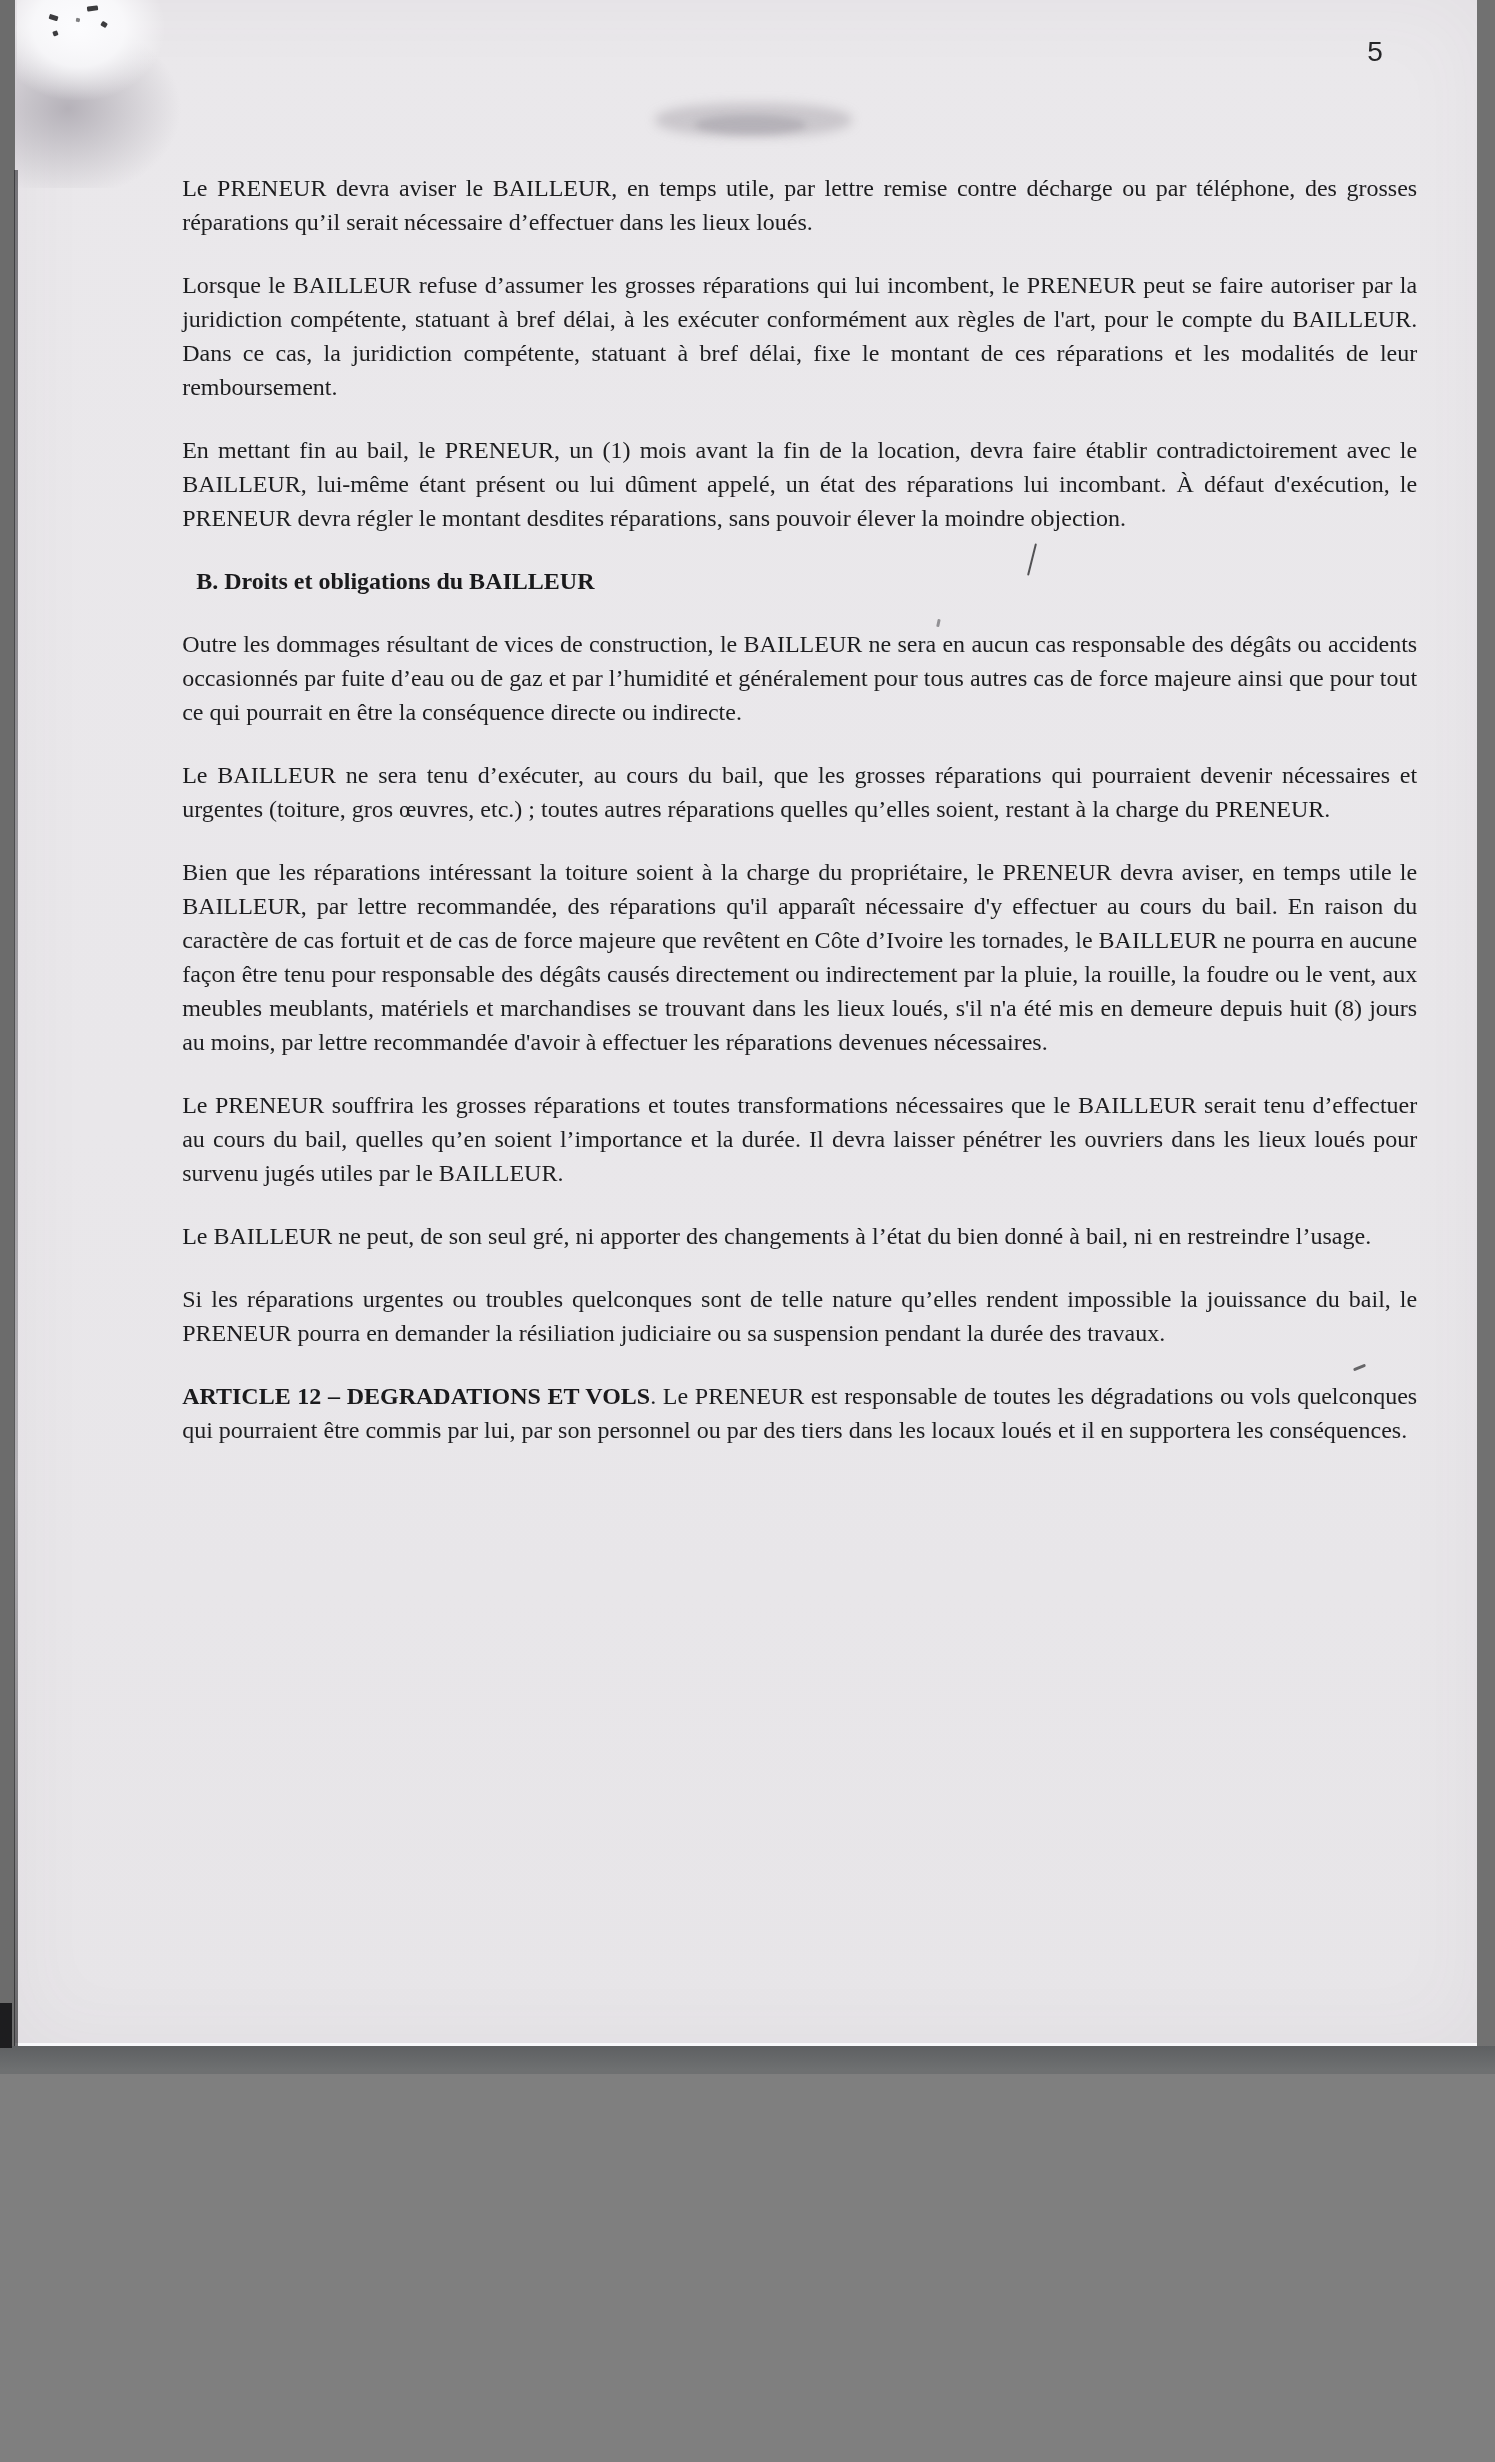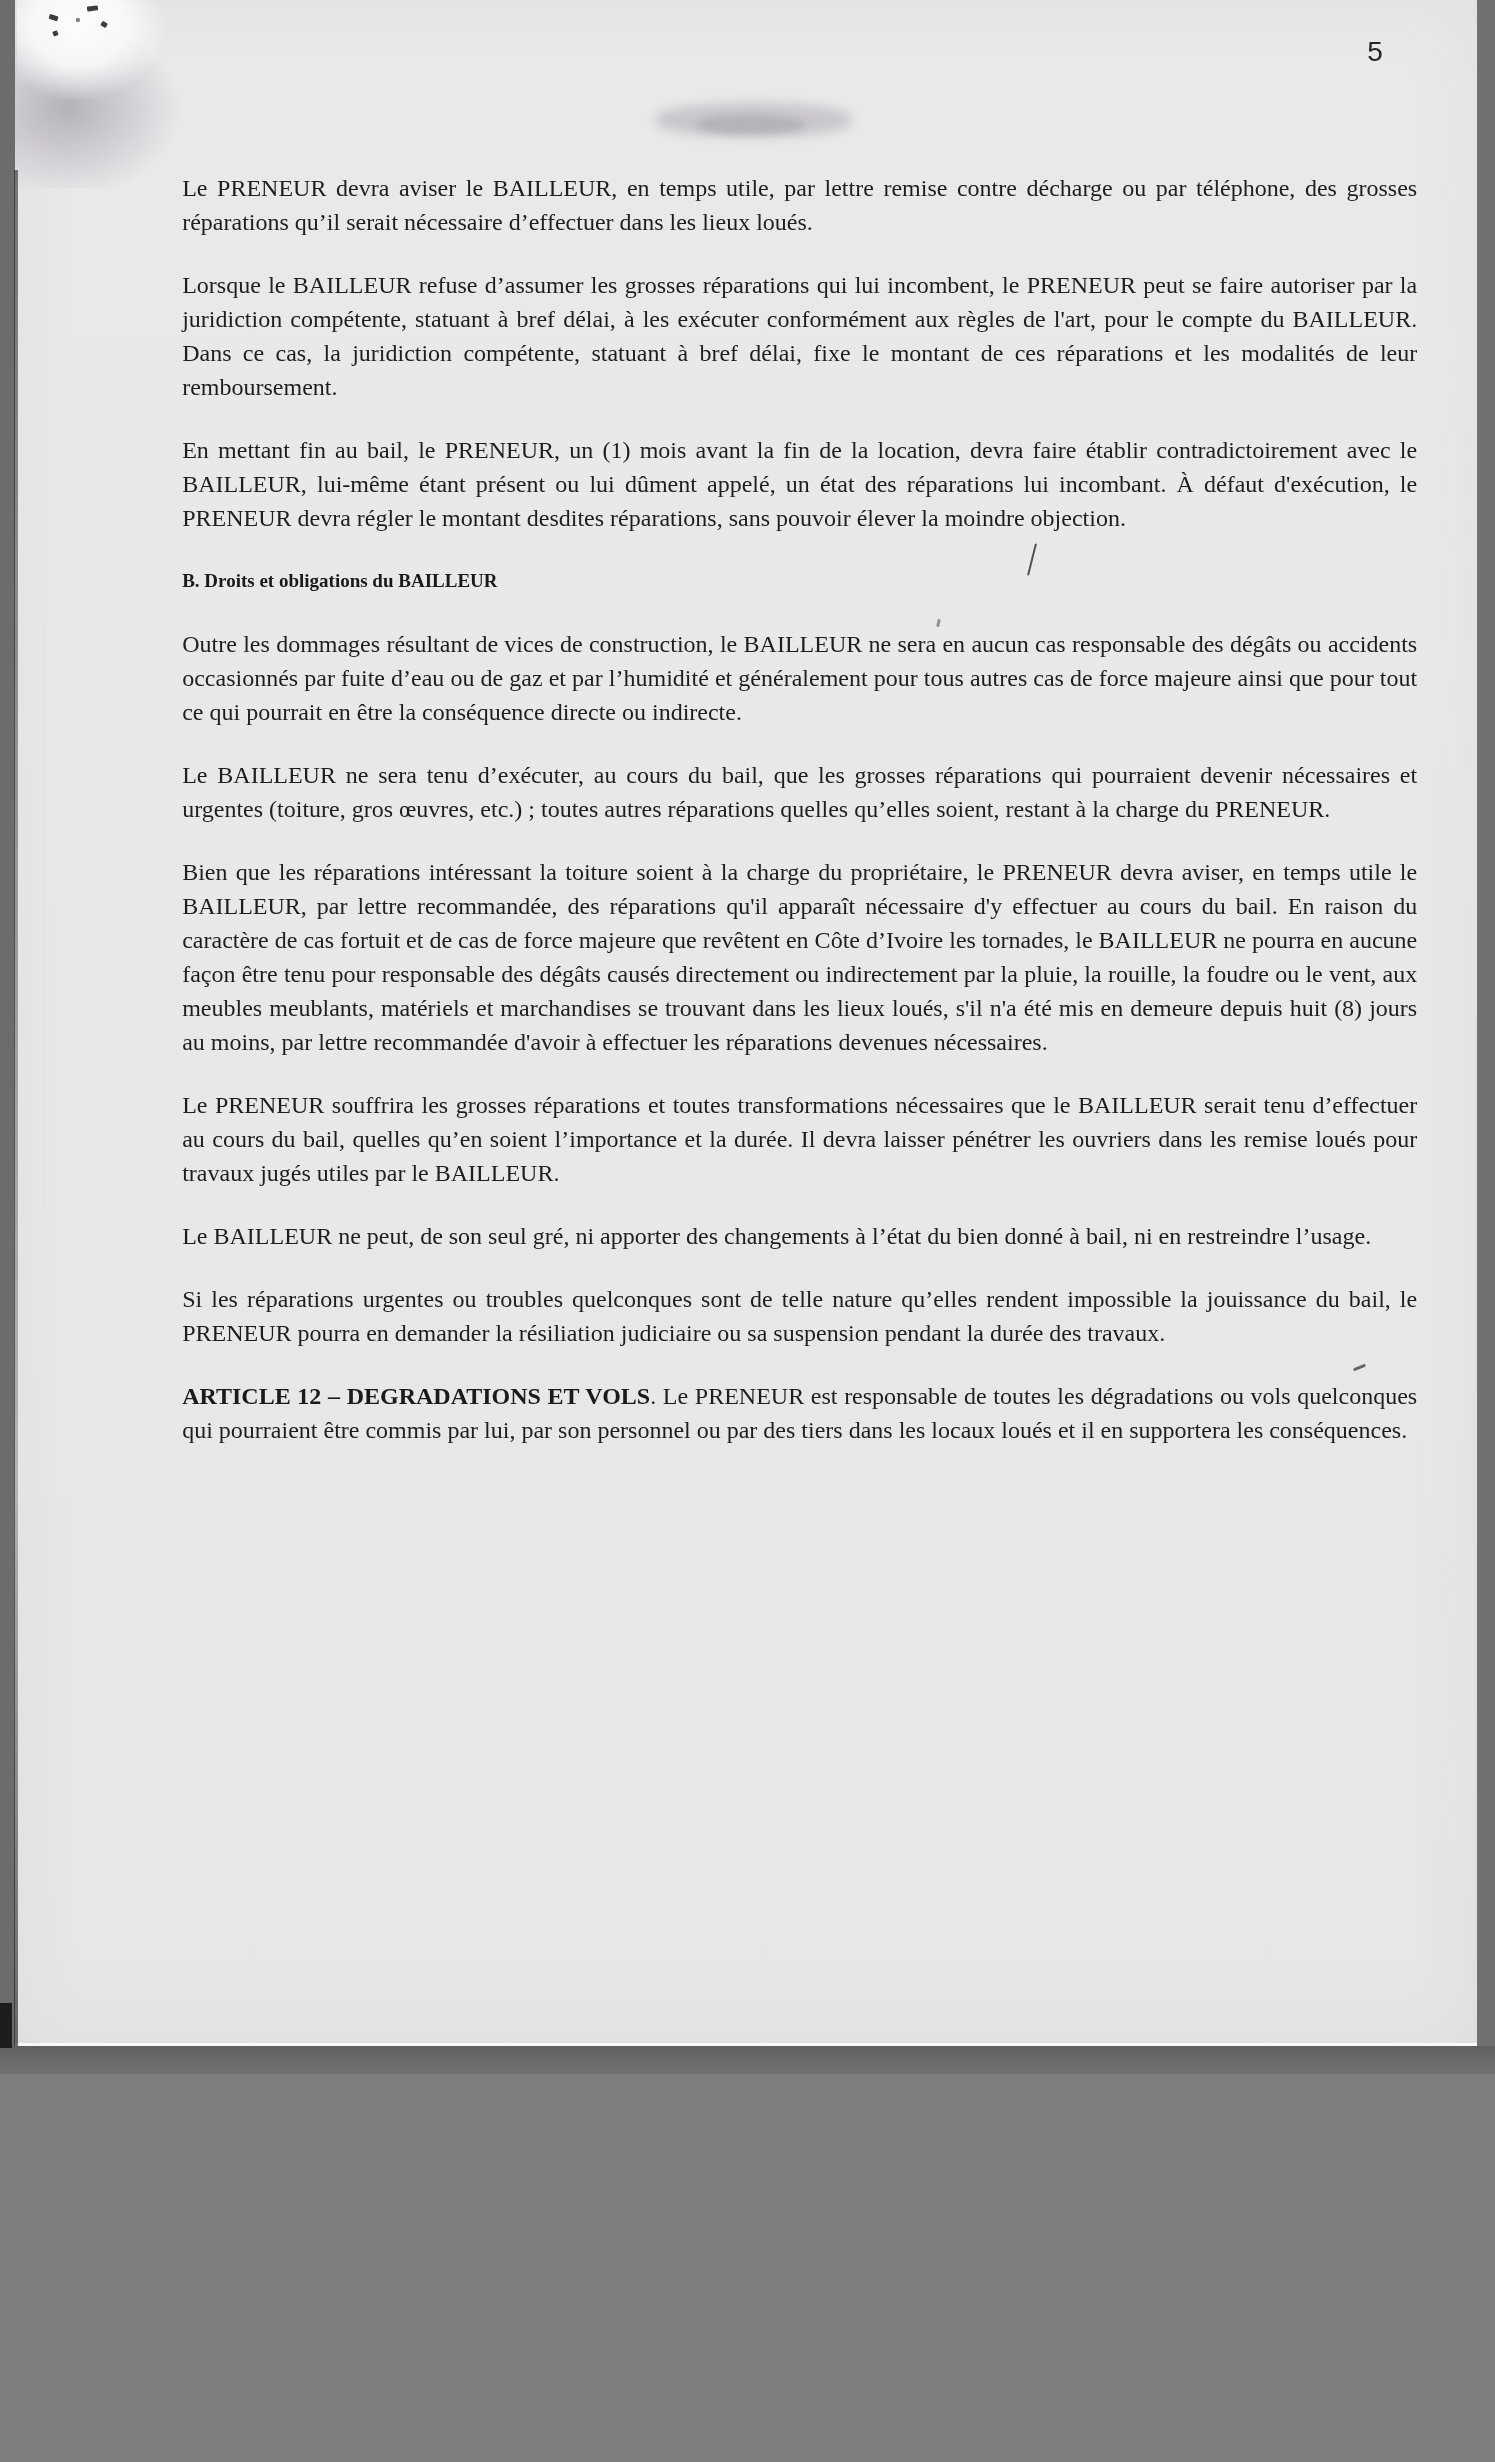--- a/index.html
+++ b/index.html
@@ -48,21 +48,21 @@
   .squiggle{position:absolute;left:1353px;top:1366px;width:13px;height:2.9px;background:#3a3a3c;
     transform:rotate(-22deg);border-radius:1.8px;opacity:.75;}
   .tick{position:absolute;left:937px;top:619px;width:2.9px;height:7.6px;background:#56565a;
     transform:rotate(12deg);border-radius:1.2px;opacity:.6;}
 
   .page-num{position:absolute;left:1352px;top:36px;font-size:28px;color:#262628;}
 
   .content{position:absolute;left:167px;top:171px;width:1235px;
     color:#1e1e20;font-size:24px;line-height:34px;text-align:justify;font-family:Liberation Serif, serif;}
   .content p{margin:0 0 29px 0;}
-  .content h3{margin:0 0 29px 0;font-size:19px;line-height:34px;font-weight:bold;color:#1a1a1c;}
+  .content h3{margin:0 0 29px 14px;font-size:24px;line-height:34px;font-weight:bold;color:#1a1a1c;}
   .content p.last{margin-bottom:12px;}
   .content strong{font-weight:bold;color:#1a1a1c;}
 </style>
 </head>
 <body>
 
 <main class="scan">
   <div class="left-strip"></div>
   <div class="right-strip"></div>
 
@@ -83,21 +83,21 @@
     <div class="content">
       <p>Le PRENEUR devra aviser le BAILLEUR, en temps utile, par lettre remise contre décharge ou par téléphone, des grosses réparations qu’il serait nécessaire d’effectuer dans les lieux loués.</p>
       <p>Lorsque le BAILLEUR refuse d’assumer les grosses réparations qui lui incombent, le PRENEUR peut se faire autoriser par la juridiction compétente, statuant à bref délai, à les exécuter conformément aux règles de l'art, pour le compte du BAILLEUR. Dans ce cas, la juridiction compétente, statuant à bref délai, fixe le montant de ces réparations et les modalités de leur remboursement.</p>
       <p>En mettant fin au bail, le PRENEUR, un (1) mois avant la fin de la location, devra faire établir contradictoirement avec le BAILLEUR, lui-même étant présent ou lui dûment appelé, un état des réparations lui incombant. À défaut d'exécution, le PRENEUR devra régler le montant desdites réparations, sans pouvoir élever la moindre objection.</p>
 
       <h3>B. Droits  et obligations du BAILLEUR</h3>
 
       <p>Outre les dommages résultant de vices de construction, le BAILLEUR ne sera en aucun cas responsable des dégâts ou accidents occasionnés par fuite d’eau ou de gaz et par l’humidité et généralement pour tous autres cas de force majeure ainsi que pour tout ce qui pourrait en être la conséquence directe ou indirecte.</p>
       <p>Le BAILLEUR ne sera tenu d’exécuter, au cours du bail, que les grosses réparations qui pourraient devenir nécessaires et urgentes (toiture, gros œuvres, etc.) ; toutes autres réparations quelles qu’elles soient, restant à la charge du PRENEUR.</p>
       <p>Bien que les réparations intéressant la toiture soient à la charge du propriétaire, le PRENEUR devra aviser, en temps utile le BAILLEUR, par lettre recommandée, des réparations qu'il apparaît nécessaire d'y effectuer au cours du bail. En raison du caractère de cas fortuit et de cas de force majeure que revêtent en Côte d’Ivoire les tornades, le BAILLEUR ne pourra en aucune façon être tenu pour responsable des dégâts causés directement ou indirectement par la pluie, la rouille, la foudre ou le vent, aux meubles meublants, matériels et marchandises se trouvant dans les lieux loués, s'il n'a été mis en demeure depuis huit (8) jours au moins, par lettre recommandée d'avoir à effectuer les réparations devenues nécessaires.</p>
-      <p>Le PRENEUR souffrira les grosses réparations et toutes transformations nécessaires que le BAILLEUR serait tenu d’effectuer au cours du bail, quelles qu’en soient l’importance et la durée. Il devra laisser pénétrer les ouvriers dans les remise loués pour travaux jugés utiles par le BAILLEUR.</p>
+      <p>Le PRENEUR souffrira les grosses réparations et toutes transformations nécessaires que le BAILLEUR serait tenu d’effectuer au cours du bail, quelles qu’en soient l’importance et la durée. Il devra laisser pénétrer les ouvriers dans les lieux loués pour survenu jugés utiles par le BAILLEUR.</p>
       <p>Le BAILLEUR ne peut, de son seul gré, ni apporter des changements à l’état du bien donné à bail, ni en restreindre l’usage.</p>
       <p>Si les réparations urgentes ou troubles quelconques sont de telle nature qu’elles rendent impossible la jouissance du bail, le PRENEUR pourra en demander la résiliation judiciaire ou sa suspension pendant la durée des travaux.</p>
 
       <p class="last">
         <strong>ARTICLE 12 – DEGRADATIONS ET VOLS</strong><span>. Le PRENEUR est responsable de toutes les dégradations ou vols quelconques qui pourraient être commis par lui, par son personnel ou par des tiers dans les locaux loués et il en supportera les conséquences.</span>
       </p>
     </div>
   </section>
 
   <div class="left-shadow"></div>

